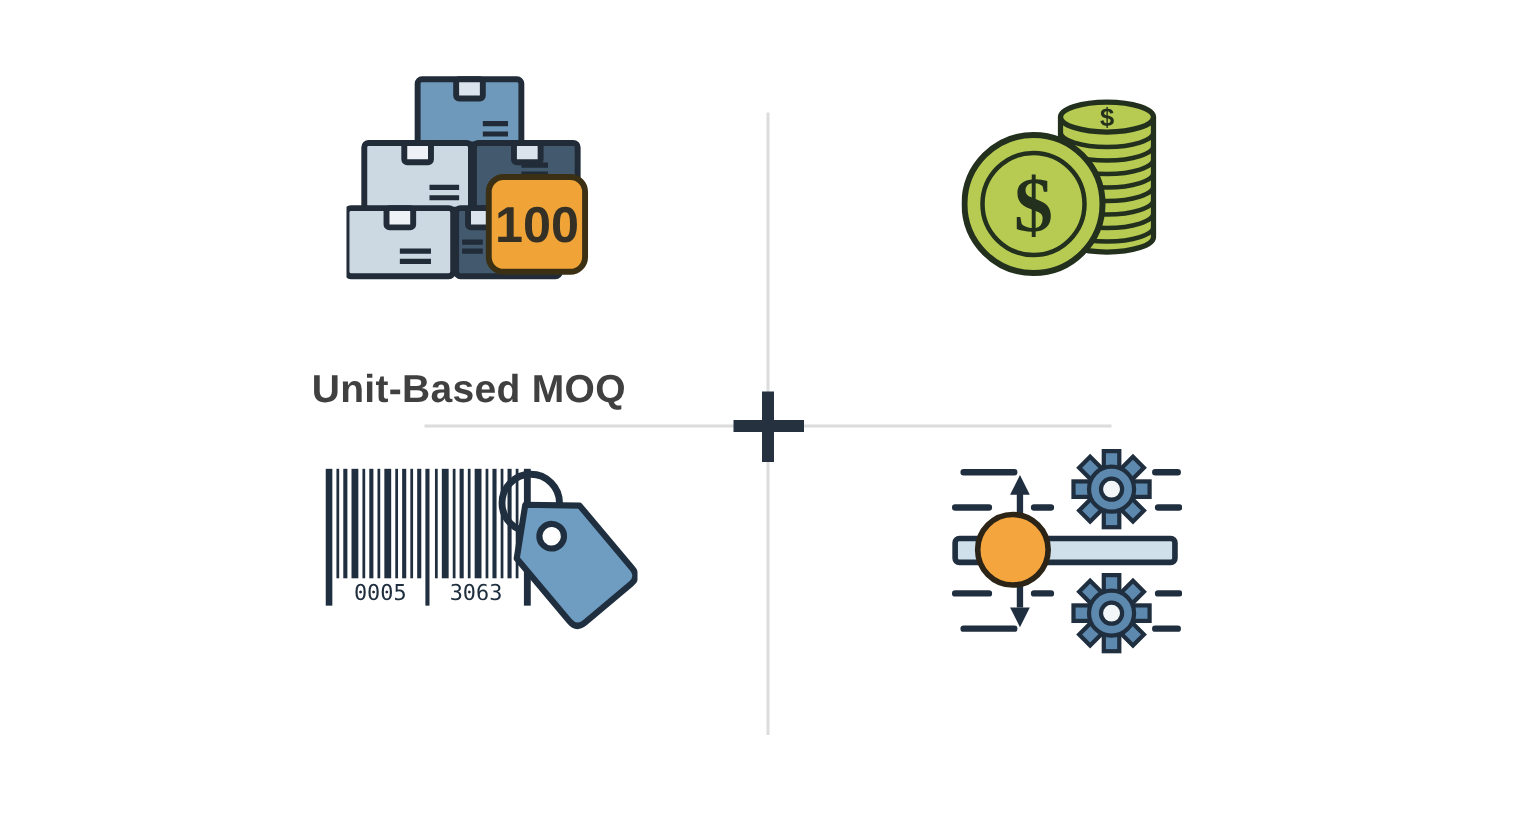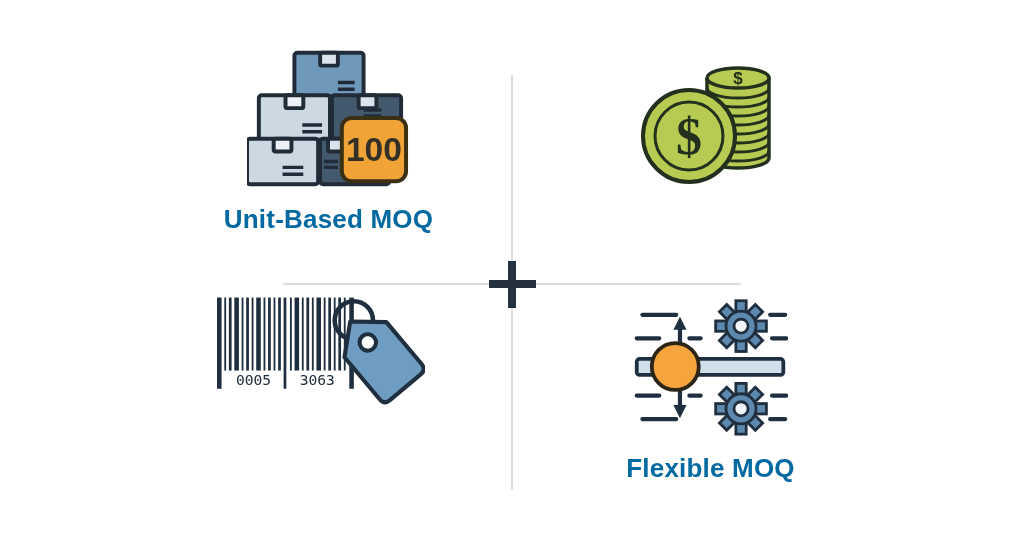--- a/index.html
+++ b/index.html
@@ -4,41 +4,41 @@
 <style>
   html,body{margin:0;padding:0;background:#ffffff;}
   .canvas{
     position:relative;width:1024px;height:559px;background:#ffffff;
     font-family:"Liberation Sans",sans-serif;overflow:hidden;
   }
   .quadrant{position:absolute;display:flex;flex-direction:column;align-items:center;width:285px;}
   .icon-wrap{display:flex;align-items:flex-end;justify-content:center;}
   .top-row .icon-wrap{height:148px;}
   .q-label{
-    margin-top:16px;font-size:26px;font-weight:600;color:#0369a1;
+    margin-top:16px;font-size:26px;font-weight:600;color:#404040;
     letter-spacing:0.2px;white-space:nowrap;
   }
   
   .divider-v{position:absolute;left:511px;top:75px;width:2px;height:415px;background:#dcdcdc;}
   .divider-h{position:absolute;left:283px;top:283px;width:458px;height:2px;background:#dcdcdc;}
   .cross-h{position:absolute;left:489px;top:280px;width:47px;height:8px;background:#25313f;}
   .cross-v{position:absolute;left:508px;top:261px;width:8px;height:47px;background:#25313f;}
   svg text{user-select:none;}
 </style>
 </head>
 <body>
 
 <div class="canvas">
 
   <div class="divider-v"></div>
   <div class="divider-h"></div>
   <div class="cross-h"></div>
   <div class="cross-v"></div>
 
-  <div class="quadrant top-row" style="left:186px;top:40px;">
+  <div class="quadrant top-row" style="left:170px;top:40px;gap:40px;">
     <div class="icon-wrap">
       <svg width="163" height="140" viewBox="0 0 165 140">
         <g stroke="#212c38" stroke-width="4" stroke-linejoin="round">
 
           <rect x="48" y="4" width="70" height="44" rx="3" fill="#6f99ba"></rect>
           <rect x="74" y="4" width="18" height="13" rx="2" fill="#dbe4ec"></rect>
           <path d="M92 34 H109 M92 41 H109" stroke-width="3.5" fill="none"></path>
 
           <rect x="12" y="47" width="72" height="45" rx="3" fill="#ccd8e2"></rect>
           <rect x="39" y="47" width="18" height="13" rx="2" fill="#eef2f6"></rect>
@@ -82,21 +82,21 @@
 
         <g>
           <circle cx="48" cy="78" r="46" fill="#b7ca52" stroke="#22301d" stroke-width="4"></circle>
           <circle cx="48" cy="78" r="34" fill="none" stroke="#22301d" stroke-width="3"></circle>
           <text x="48" y="96" text-anchor="middle" font-size="52" font-weight="bold" fill="#22301d" font-family="Liberation Serif, serif">$</text>
         </g>
       </svg>
     </div>
   </div>
 
-  <div class="quadrant" style="left:178px;top:288px;text-align:right;">
+  <div class="quadrant" style="left:178px;top:303px;text-align:right;">
     <div class="icon-wrap">
       <svg width="208" height="124" viewBox="0 0 228 125">
 
         <g fill="#202f3f">
           <rect x="0" y="5" width="5" height="100"></rect>
           <rect x="8" y="5" width="2" height="80"></rect>
             <rect x="13" y="5" width="3" height="80"></rect>
           <rect x="19" y="5" width="5" height="80"></rect>
             <rect x="27" y="5" width="2" height="80"></rect>
           <rect x="32" y="5" width="3" height="80"></rect>
@@ -174,16 +174,15 @@
             <rect x="-5.5" y="-27" width="11" height="54"></rect>
             <rect x="-5.5" y="-27" width="11" height="54" transform="rotate(45)"></rect>
             <rect x="-5.5" y="-27" width="11" height="54" transform="rotate(90)"></rect>
             <rect x="-5.5" y="-27" width="11" height="54" transform="rotate(135)"></rect>
             <circle r="16"></circle>
             <circle r="7.5" fill="#f2f6f9"></circle>
           </g>
         </g>
       </svg>
     </div>
-    <div class="q-label">Flexible MOQ</div>
   </div>
 
 </div>
 
 </body></html>

